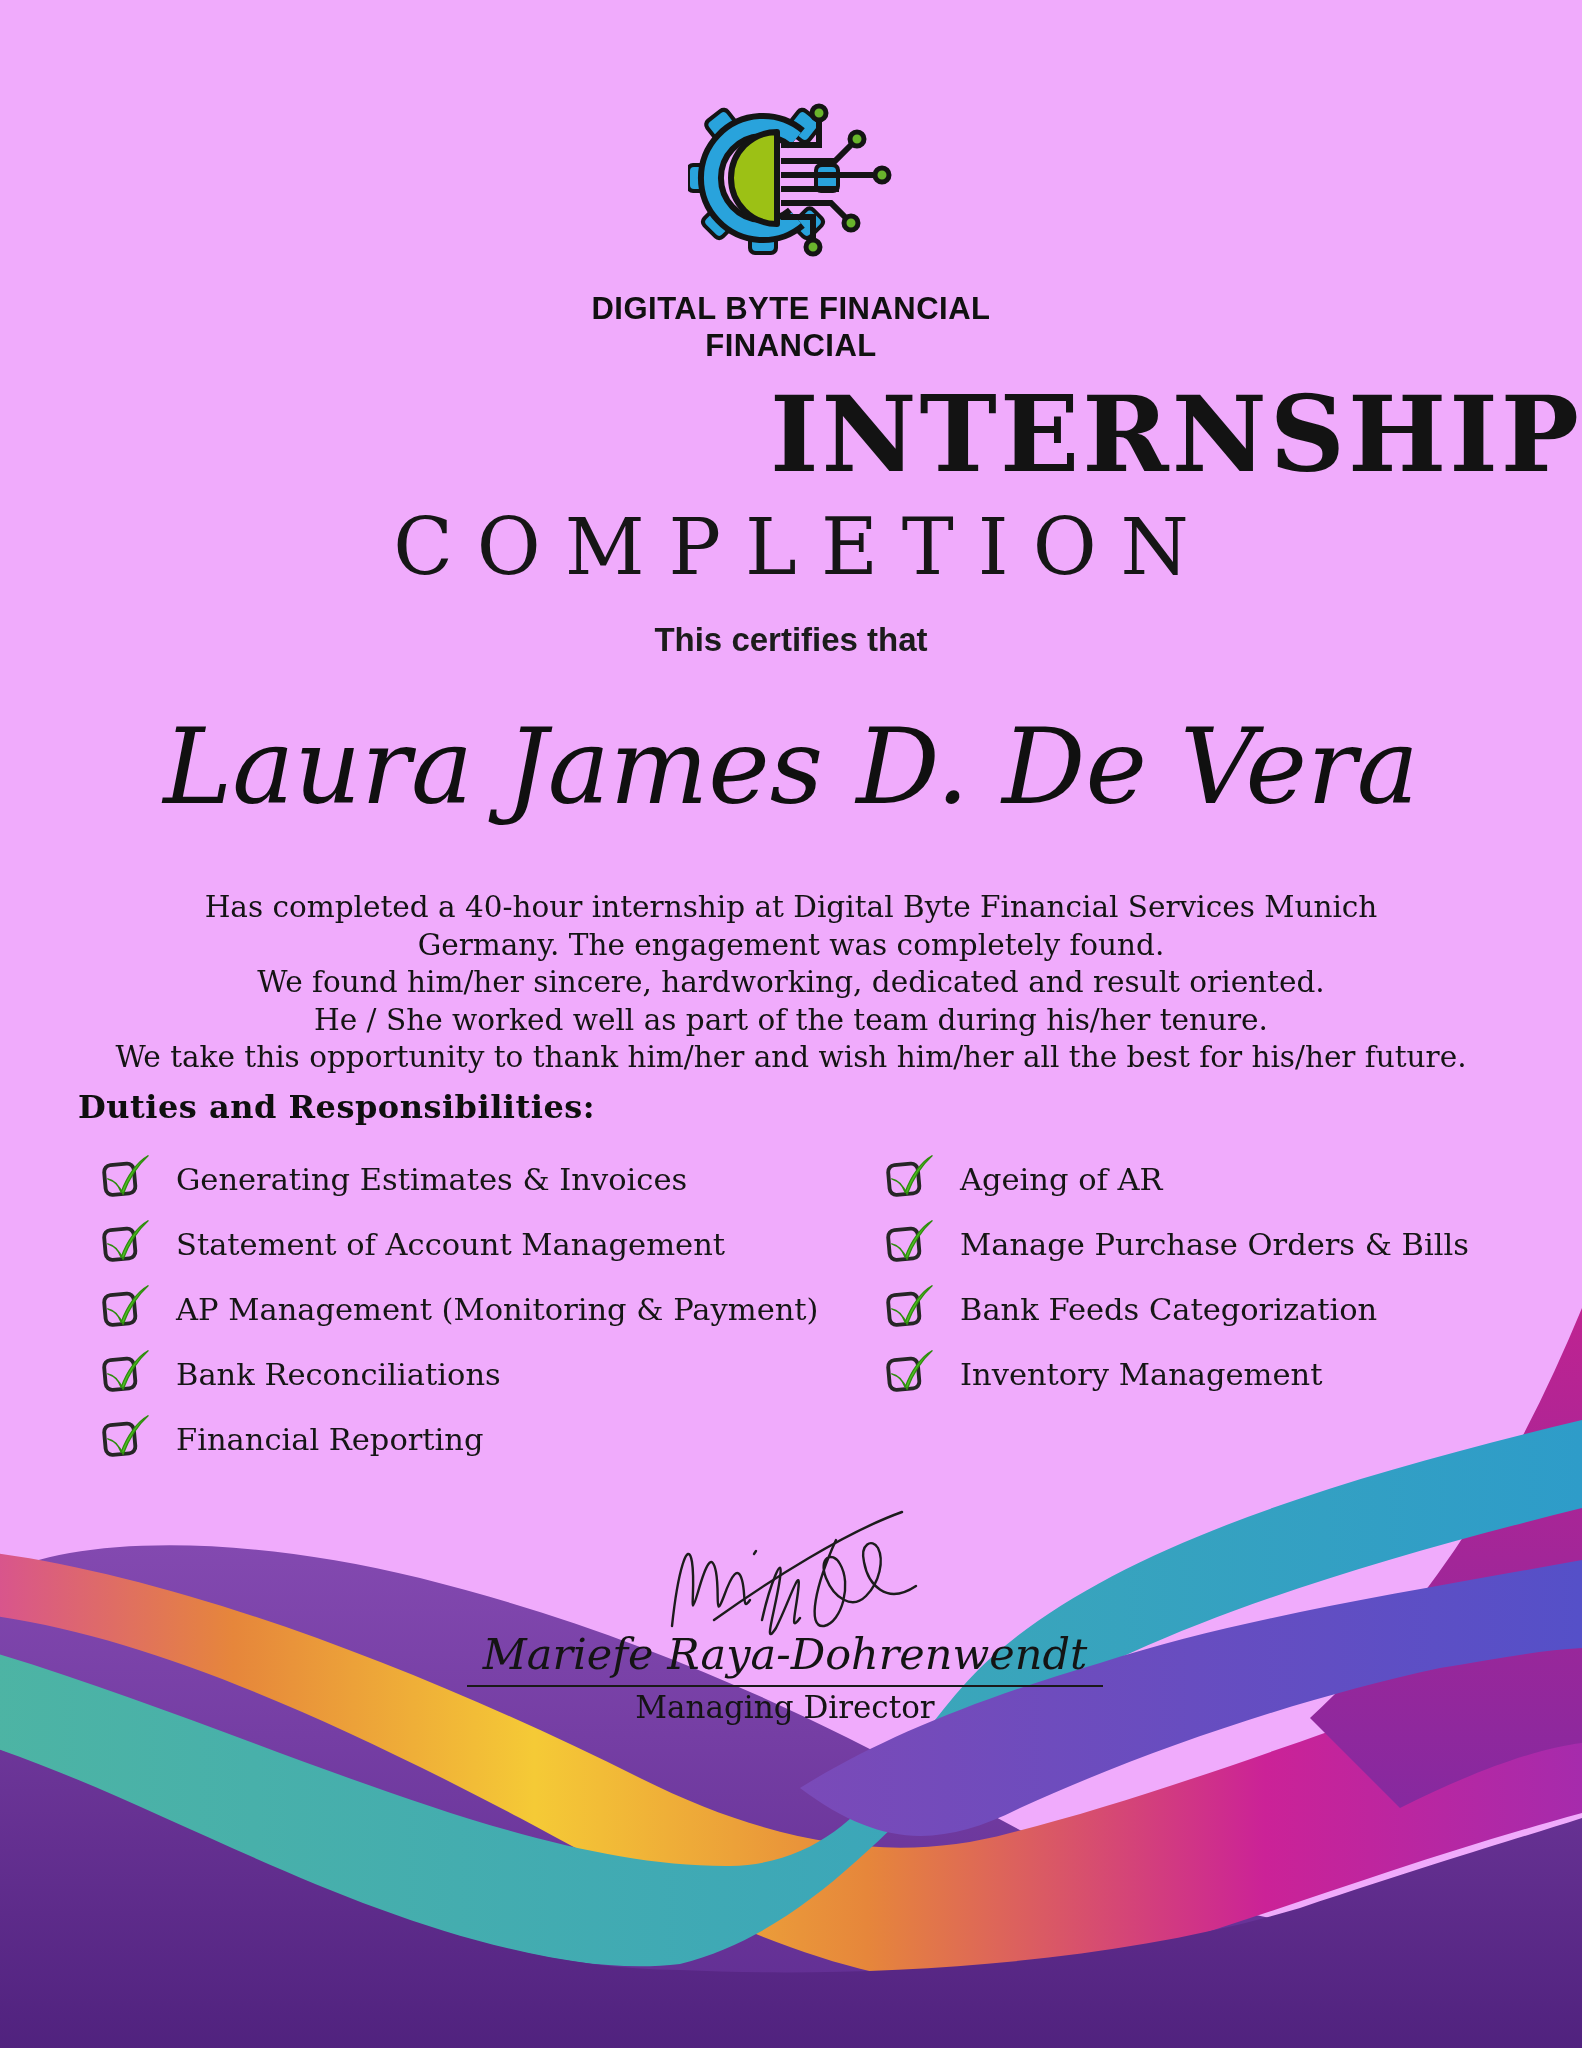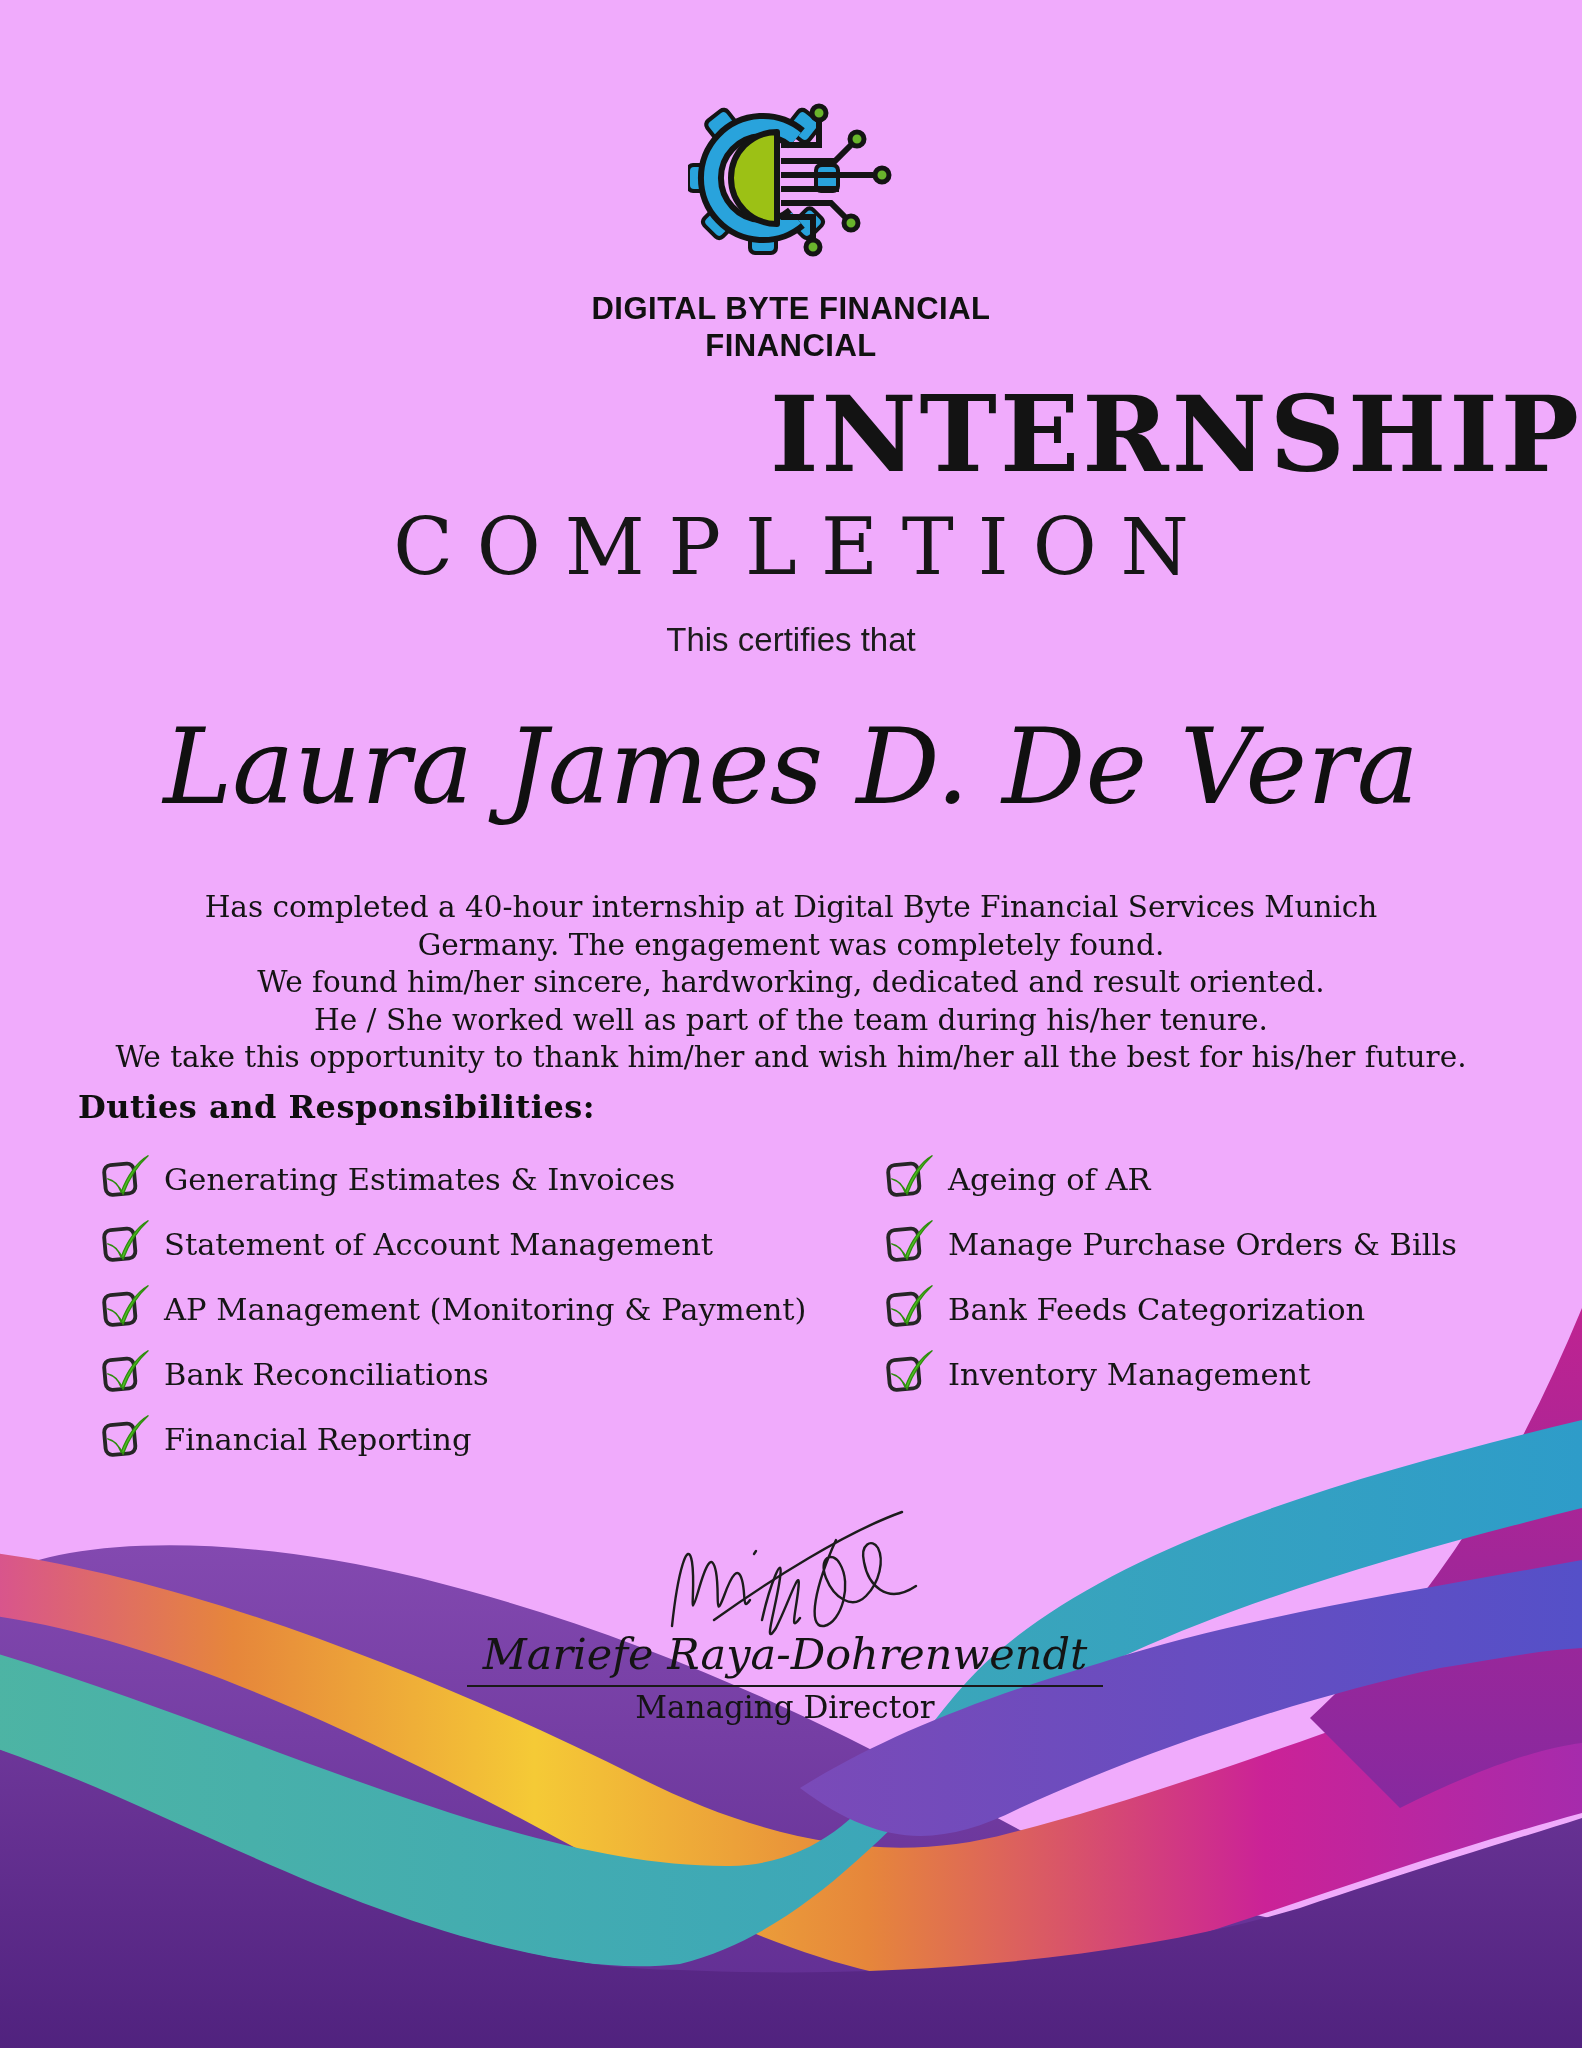--- a/index.html
+++ b/index.html
@@ -30,21 +30,21 @@
   .cert-subtitle{
     position:absolute;left:0;right:0;top:508px;
     text-align:center;
     font-weight:400;font-size:78px;line-height:1;
     letter-spacing:24px;margin-right:-24px;color:#161616;
   }
   .certifies{
     position:absolute;left:0;right:0;top:621px;
     text-align:center;
     font-family:"Liberation Sans", sans-serif;
-    font-size:33px;color:#1c1c1c;
+    font-size:33px;color:#1c1c1c;font-weight:bold;
   }
   .recipient{
     position:absolute;left:0;right:0;top:692px;
     text-align:center;
     font-style:italic;
     font-size:104px;line-height:1.45;
     color:#101010;
     white-space:nowrap;
   }
   .body-lines{
@@ -58,21 +58,21 @@
     font-weight:700;font-size:32px;color:#0f0f0f;
     letter-spacing:0.5px;
   }
   .duty-col{
     position:absolute;top:1158px;
     margin:0;padding:0;list-style:none;
   }
   .duty-col.col1{left:100px;}
   .duty-col.col2{left:884px;}
   .duty{
-    display:flex;align-items:center;gap:14px;
+    display:flex;align-items:center;gap:26px;
     height:42px;margin-bottom:23px;
     font-size:30.5px;color:#161616;white-space:nowrap;
   }
   .checkbox-svg{width:50px;height:50px;margin-top:-10px;flex:0 0 auto;}
   .signature-wrap{position:absolute;left:0;right:12px;top:1498px;text-align:center;}
   .sig-scribble{display:block;margin:0 auto -46px auto;width:290px;height:152px;position:relative;left:10px;}
   .sig-name{
     display:inline-block;
     font-style:italic;font-size:43px;line-height:1.2;
     color:#141414;

